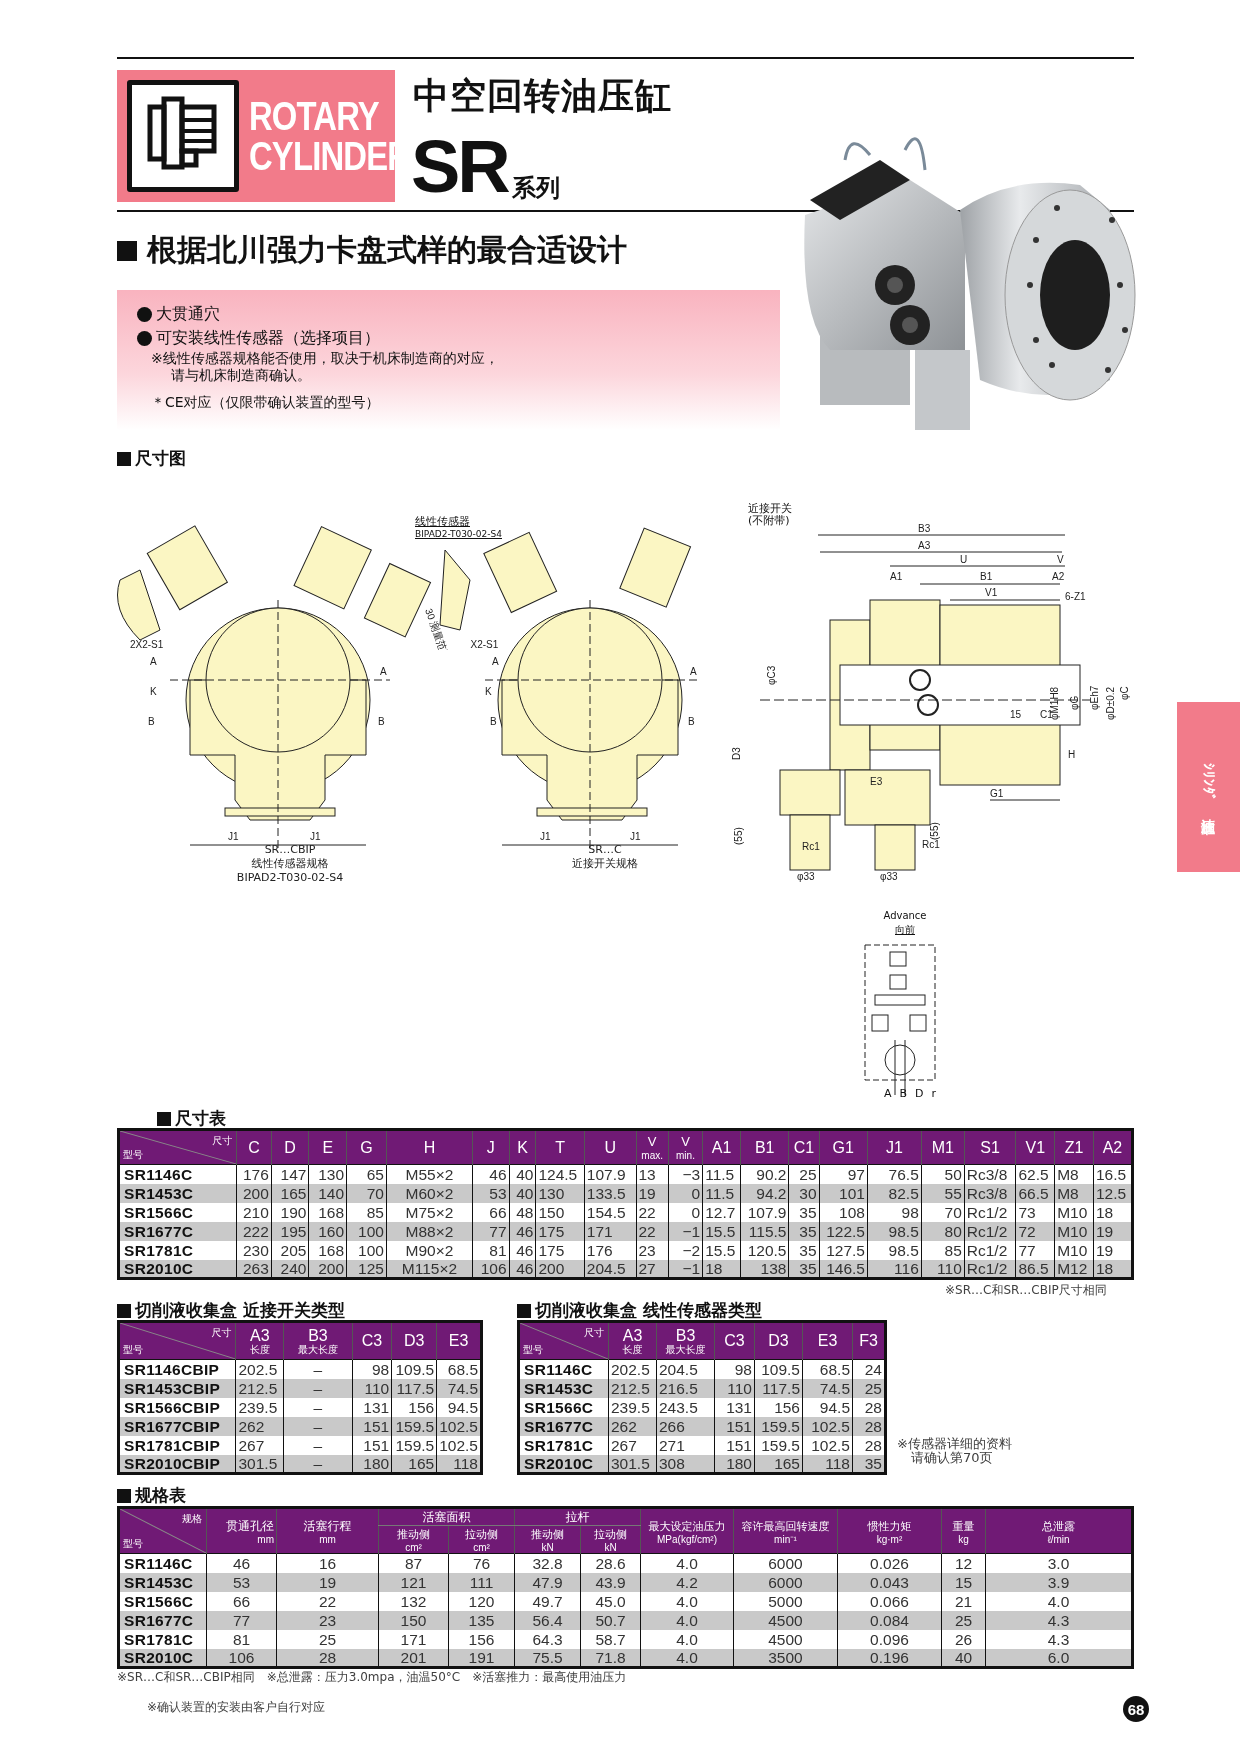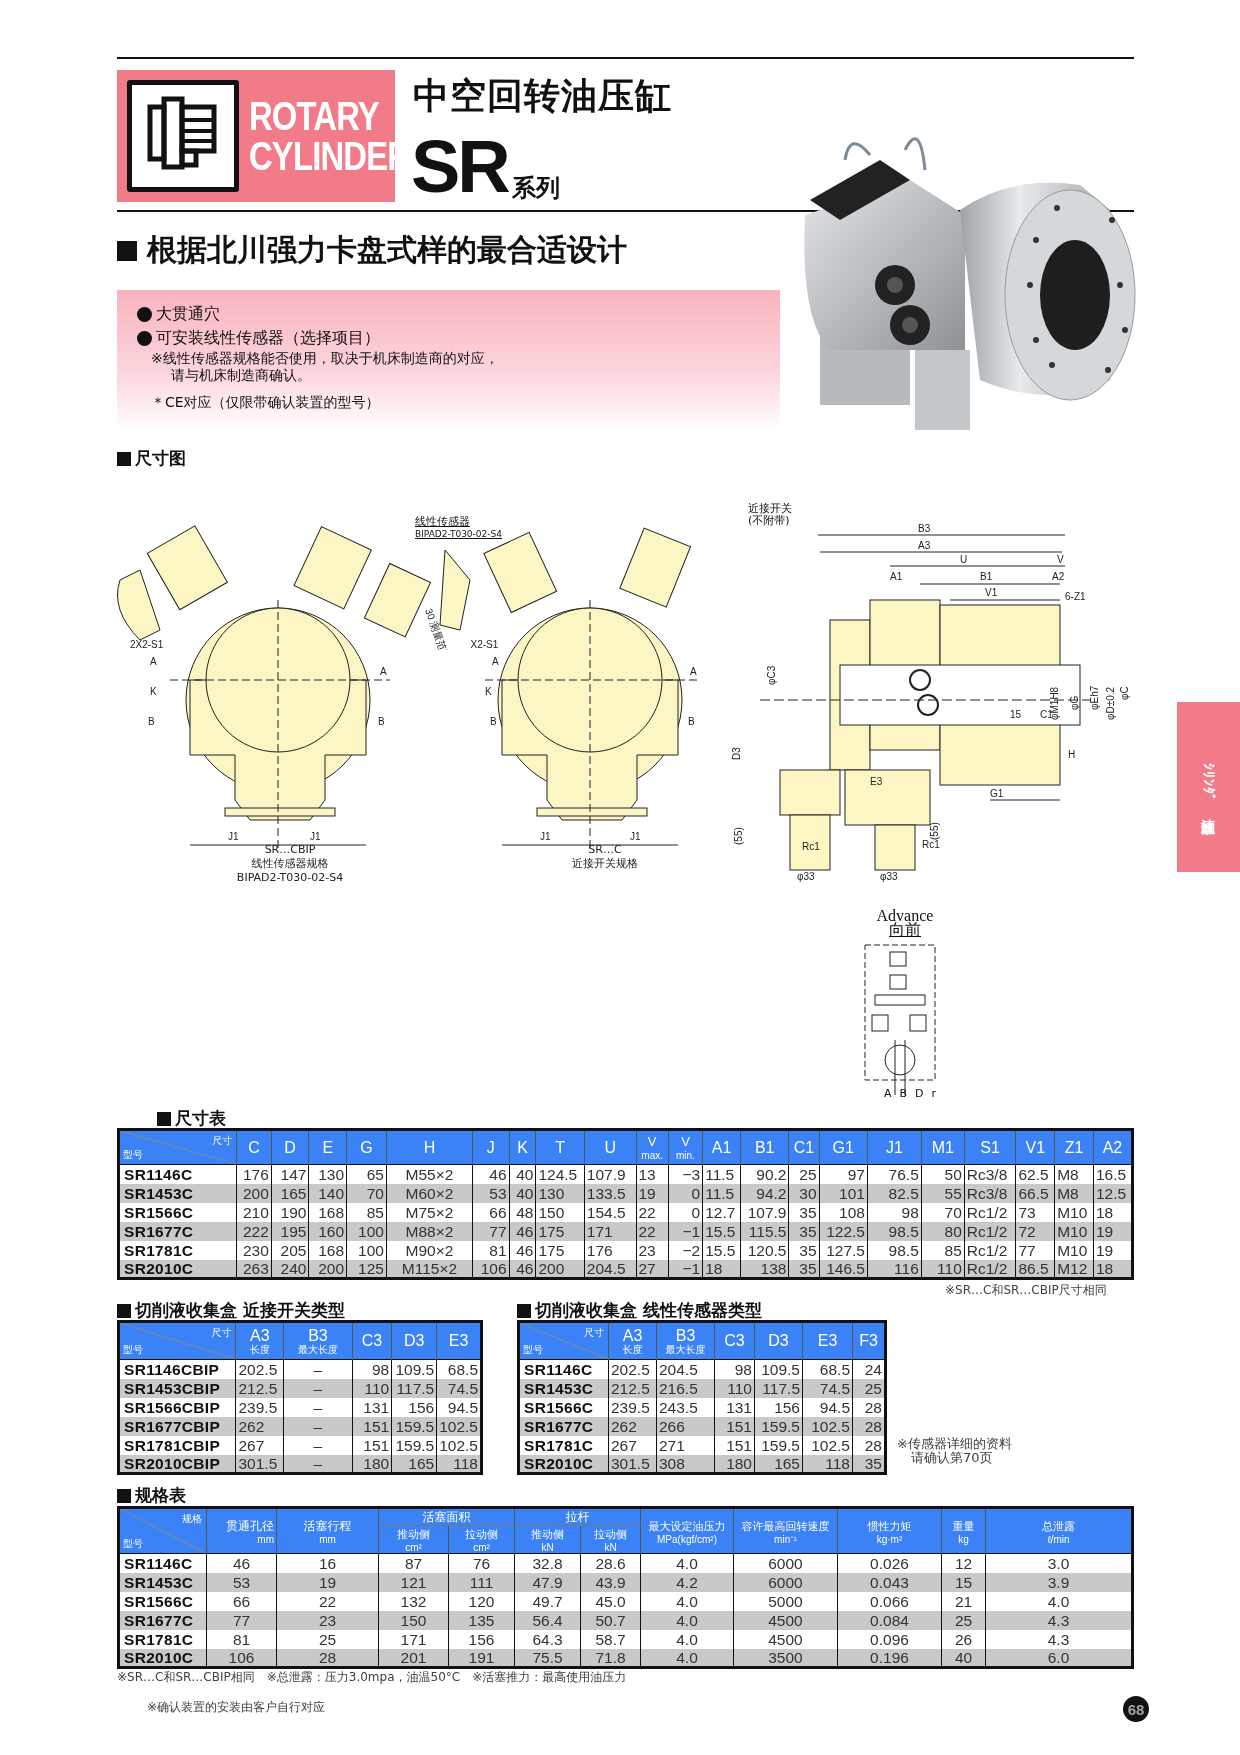--- a/index.html
+++ b/index.html
@@ -30,35 +30,35 @@
   .feature-box .ce { padding-left: 14px; margin-top: 6px; font-size: 14px; }
 
   .photo { left: 790px; top: 120px; width: 350px; height: 310px; }
 
   .section-h { font-size: 17px; font-weight: bold; display: flex; align-items: center; gap: 4px; }
 
   .side-tab { left: 1177px; top: 702px; width: 63px; height: 170px; background: #f27b8a; color: #fff; font-size: 14px; font-weight: bold; writing-mode: vertical-rl; display: flex; align-items: center; justify-content: center; letter-spacing: 1px; }
 
   table { border-collapse: collapse; font-family: "Liberation Sans", sans-serif; }
   table.dt { border: 3px solid #111; }
-  table.dt th { background: #3b82f6; color: #fff; font-weight: normal; font-size: 16px; border-left: 1px solid #555; padding: 0 2px; line-height: 16px; }
+  table.dt th { background: #701a75; color: #fff; font-weight: normal; font-size: 16px; border-left: 1px solid #555; padding: 0 2px; line-height: 16px; }
   table.dt th small { display: block; font-size: 10px; line-height: 11px; }
   table.dt td { font-size: 15.5px; height: 19px; line-height: 17px; border-left: 1px solid #111; padding: 0 2px; text-align: right; color: #333; }
   table.dt td.model { text-align: left; font-weight: bold; color: #111; font-size: 15.5px; letter-spacing: 0.3px; padding-left: 4px; }
   table.dt td.l { text-align: left; }
   table.dt td.c { text-align: center; }
   table.dt tr.alt td { background: #c9c9c9; }
   table.dt tr.first td { border-top: 1px solid #111; }
   th.corner { position: relative; text-align: right; vertical-align: top; font-size: 10px !important; }
   th.corner .tl { position: absolute; right: 4px; top: 2px; font-size: 10px; }
   th.corner .bl { position: absolute; left: 3px; bottom: 1px; font-size: 10px; }
   th.corner svg { position: absolute; left: 0; top: 0; width: 100%; height: 100%; }
 
   .footnote { font-size: 12px; color: #404040; }
-  .page-num { left: 1123px; top: 1696px; width: 26px; height: 26px; border-radius: 50%; background: #111; color: #a3a3a3; font-size: 15px; font-weight: bold; display: flex; align-items: center; justify-content: center; font-family: "Liberation Sans", sans-serif; }
+  .page-num { left: 1123px; top: 1696px; width: 26px; height: 26px; border-radius: 50%; background: #111; color: #ffffff; font-size: 15px; font-weight: bold; display: flex; align-items: center; justify-content: center; font-family: "Liberation Sans", sans-serif; }
 
   .drawing { position: absolute; }
   .lbl { font-family: "Liberation Sans", sans-serif; font-size: 10px; fill: #222; }
   .cap { font-size: 11px; text-align: center; color: #222; line-height: 14px; }
 </style>
 </head>
 <body>
 
 <div class="abs top-rule"></div>
 <div class="abs mid-rule"></div>
@@ -263,21 +263,21 @@
   <text class="lbl" x="180" y="285">E3</text>
   <text class="lbl" x="300" y="297">G1</text>
   <text class="lbl" x="52" y="345" transform="rotate(-90 52 345)">(55)</text>
   <text class="lbl" x="248" y="340" transform="rotate(-90 248 340)">(55)</text>
   <text class="lbl" x="112" y="350">Rc1</text>
   <text class="lbl" x="232" y="348">Rc1</text>
   <text class="lbl" x="107" y="380">φ33</text>
   <text class="lbl" x="190" y="380">φ33</text>
 </svg>
 
-<div class="abs" style="left:875px; top:909px; font-size:16px; text-align:center; width:60px; line-height:14px;font-family:Liberation Serif, serif;">
+<div class="abs" style="left:875px; top:909px; font-size:10px; text-align:center; width:60px; line-height:14px;">
   <div>Advance</div>
   <div style="text-decoration:underline;">向前</div>
 </div>
 <svg class="drawing" style="left:860px; top:940px;" width="110" height="160" viewBox="0 0 110 160">
   <rect x="5" y="5" width="70" height="135" fill="none" stroke="#222" stroke-dasharray="6 3"></rect>
   <rect x="30" y="12" width="16" height="14" fill="#fff" stroke="#222"></rect>
   <rect x="30" y="35" width="16" height="14" fill="#fff" stroke="#222"></rect>
   <rect x="15" y="55" width="50" height="10" fill="#fff" stroke="#222"></rect>
   <rect x="12" y="75" width="16" height="16" fill="#fff" stroke="#222"></rect>
   <rect x="50" y="75" width="16" height="16" fill="#fff" stroke="#222"></rect>

